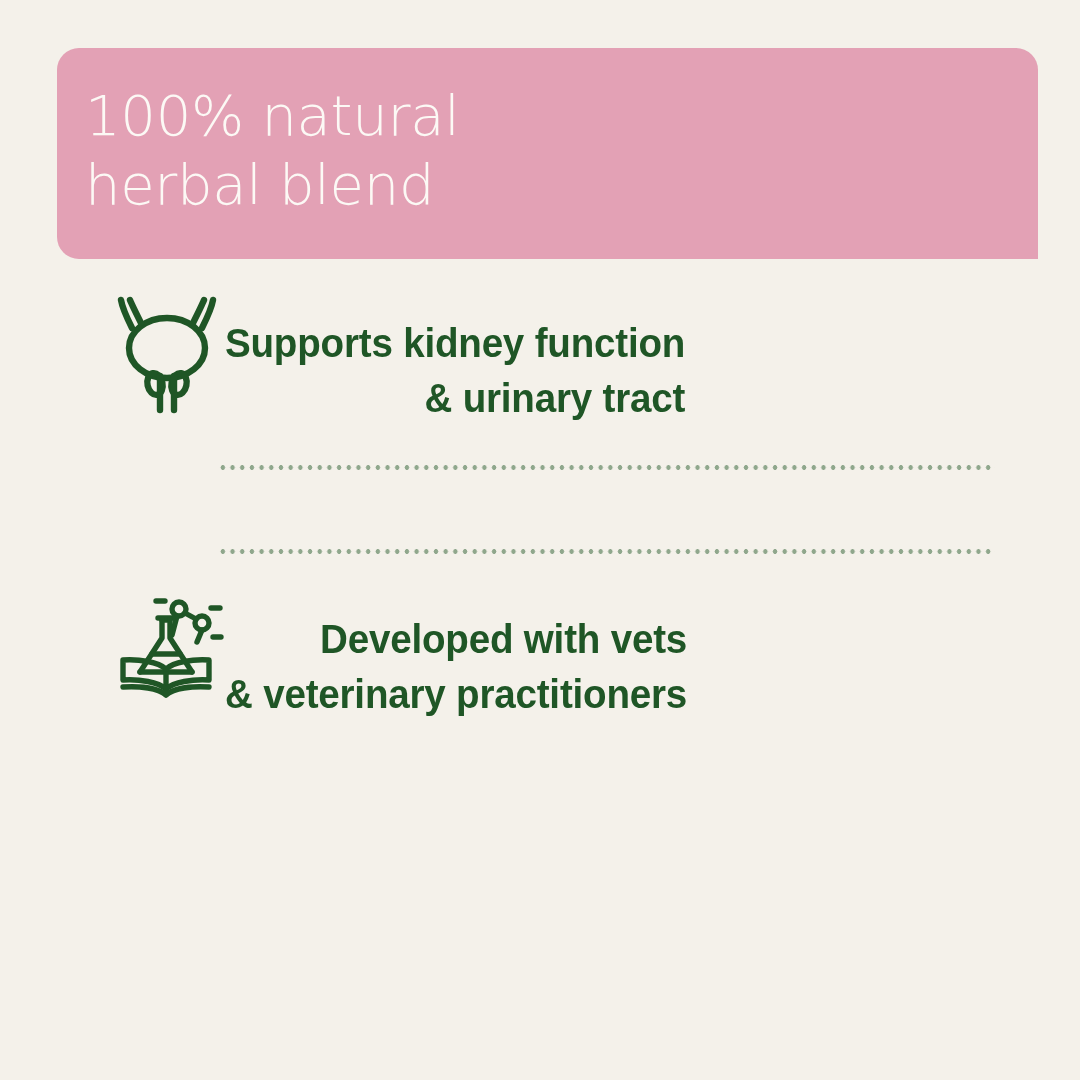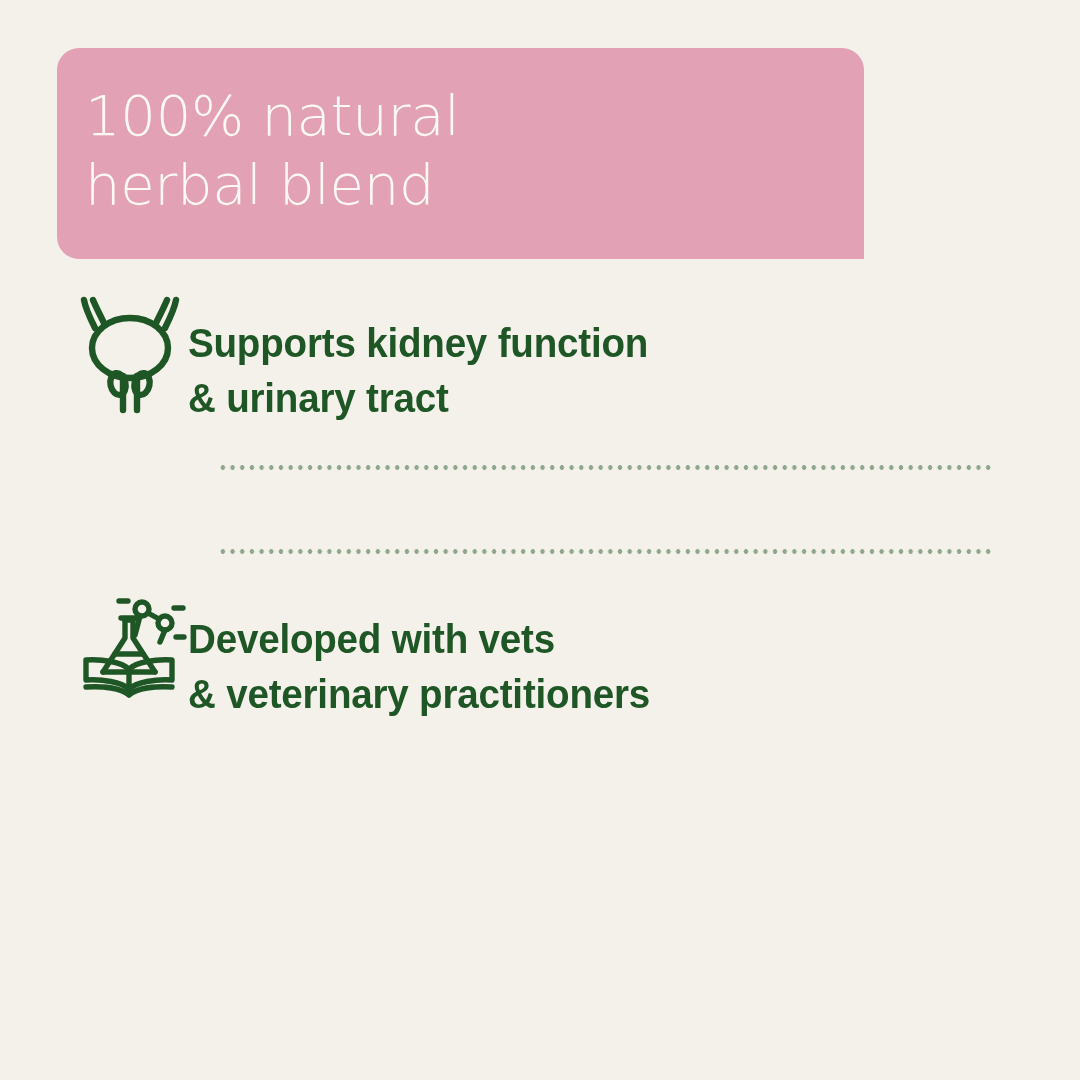--- a/index.html
+++ b/index.html
@@ -15,21 +15,21 @@
     overflow: hidden;
     position: relative;
     -webkit-font-smoothing: antialiased;
   }
 
   
   .banner {
     position: absolute;
     left: 57px;
     top: 48px;
-    width: 807px;
+    width: 981px;
     height: 211px;
     background: #E3A1B5;
     border-radius: 22px 22px 0 22px;
     box-sizing: border-box;
     padding: 33px 0 8px 28px;
   }
   .banner-title {
     color: #FCF9F5;
     font-family: "DejaVu Sans", sans-serif;
     font-weight: 300;
@@ -45,21 +45,22 @@
     position: absolute;
     left: 0;
     top: 296px;
     width: 1080px;
   }
 
   .feature {
     position: relative;
     display: flex;
     align-items: flex-start;
-    padding-left: 78px;
+    padding-left: 115px;
+    text-align: right;
   }
 
   .feature-icon {
     width: 110px;
     flex: 0 0 110px;
     display: flex;
     align-items: flex-start;
     justify-content: flex-start;
   }
   .feature-icon svg {

